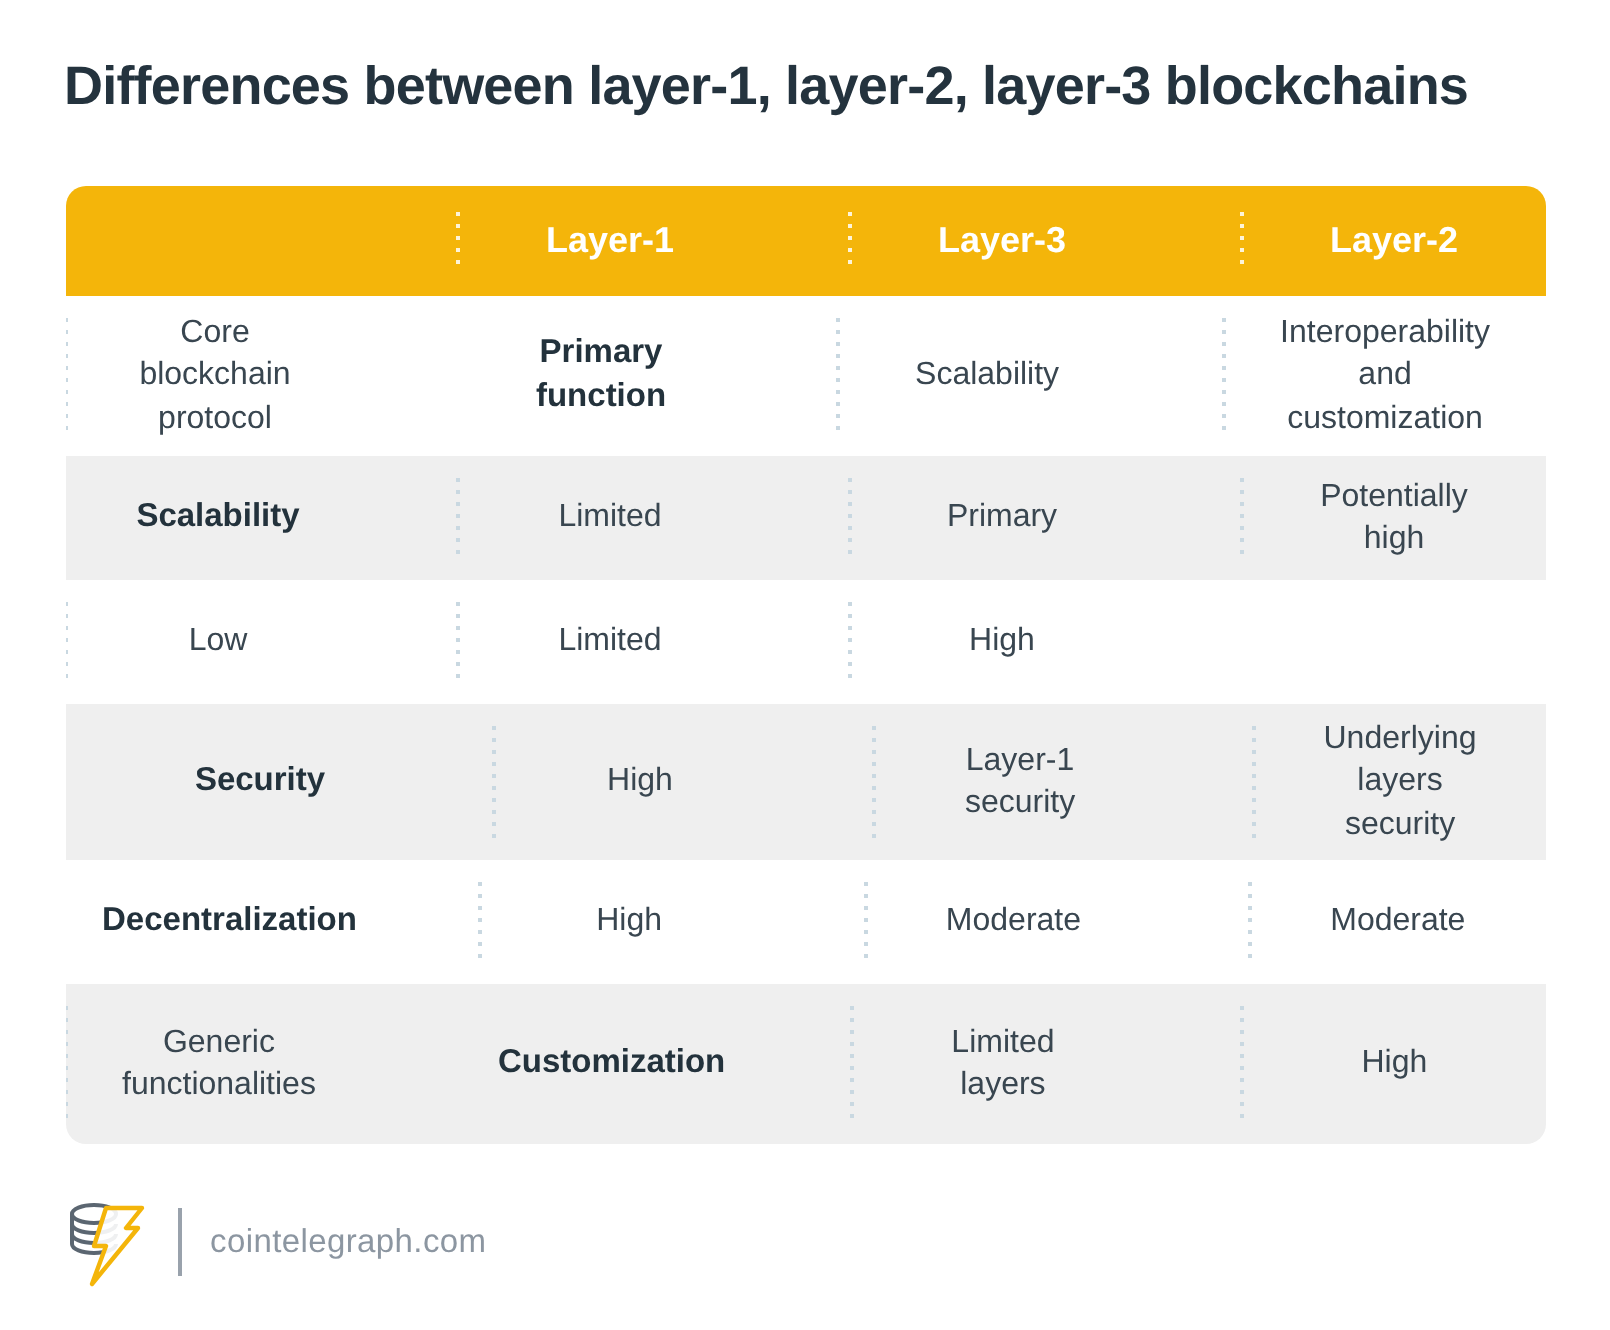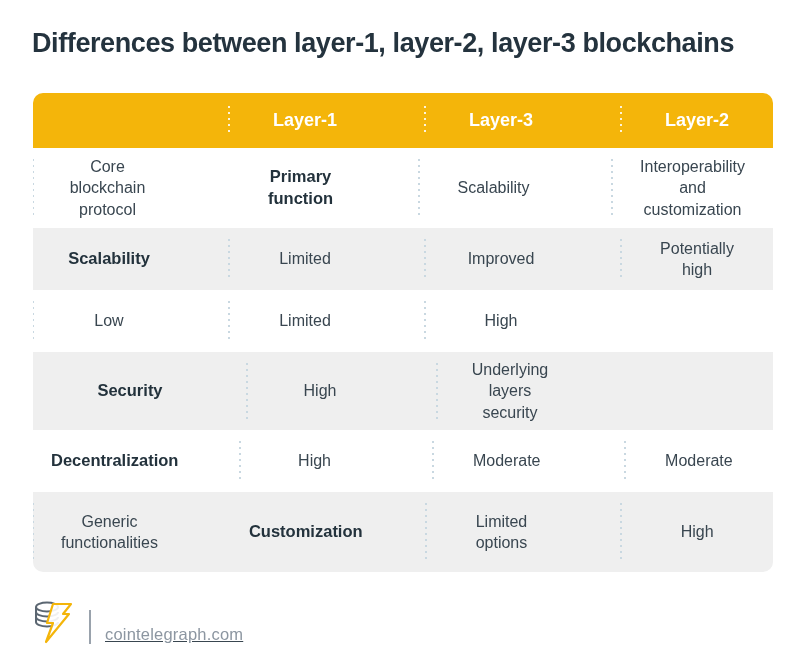--- a/index.html
+++ b/index.html
@@ -67,23 +67,22 @@
     font-weight: 700;
     font-size: 16.5px;
     color: #23323C;
     padding: 0 18px;
   }
 
   .footer {
     position: absolute;
     left: 33px; top: 598px;
     display: flex;
-    align-items: flex-end;
+    align-items: center;
     gap: 14px;
-    text-decoration: underline;
   }
   .footer .vline { width: 2px; height: 34px; background: #99A2AC; }
   .footer .site { font-size: 16.5px; color: #8C96A1; letter-spacing: 0.2px; }
 </style>
 </head>
 <body>
 
 <div class="canvas">
 
   <h1 class="page-title">Differences between layer-1, layer-2, layer-3 blockchains</h1>
@@ -100,47 +99,48 @@
     <div class="row white h80">
       <div class="cell sep">Core blockchain protocol</div>
       <div class="cell rowlabel">Primary function</div>
       <div class="cell sep">Scalability</div>
       <div class="cell sep">Interoperability and customization</div>
     </div>
 
     <div class="row gray h62">
       <div class="cell rowlabel">Scalability</div>
       <div class="cell sep">Limited</div>
-      <div class="cell sep">Improved</div>
+      <div class="cell sep">Primary</div>
       <div class="cell sep">Potentially high</div>
     </div>
 
     <div class="row white h62">
       <div class="cell sep">Low</div>
       <div class="cell sep">Limited</div>
       <div class="cell sep">High</div>
     </div>
 
     <div class="row gray h78">
       <div class="cell rowlabel">Security</div>
       <div class="cell sep">High</div>
+      <div class="cell sep">Layer-1 security</div>
       <div class="cell sep">Underlying layers security</div>
     </div>
 
     <div class="row white h62">
       <div class="cell rowlabel">Decentralization</div>
       <div class="cell sep">High</div>
       <div class="cell sep">Moderate</div>
       <div class="cell sep">Moderate</div>
     </div>
 
     <div class="row gray h80">
       <div class="cell sep">Generic functionalities</div>
       <div class="cell rowlabel">Customization</div>
-      <div class="cell sep">Limited options</div>
+      <div class="cell sep">Limited layers</div>
       <div class="cell sep">High</div>
     </div>
 
   </div>
 
   <div class="footer">
     <svg width="42" height="46" viewBox="0 0 42 46" aria-hidden="true">
       <g fill="none" stroke="#5B6671" stroke-width="2">
         <ellipse cx="14" cy="9" rx="11" ry="4.5"></ellipse>
         <path d="M3 9 v15 c0 2.5 4.9 4.5 11 4.5 s11 -2 11 -4.5"></path>

